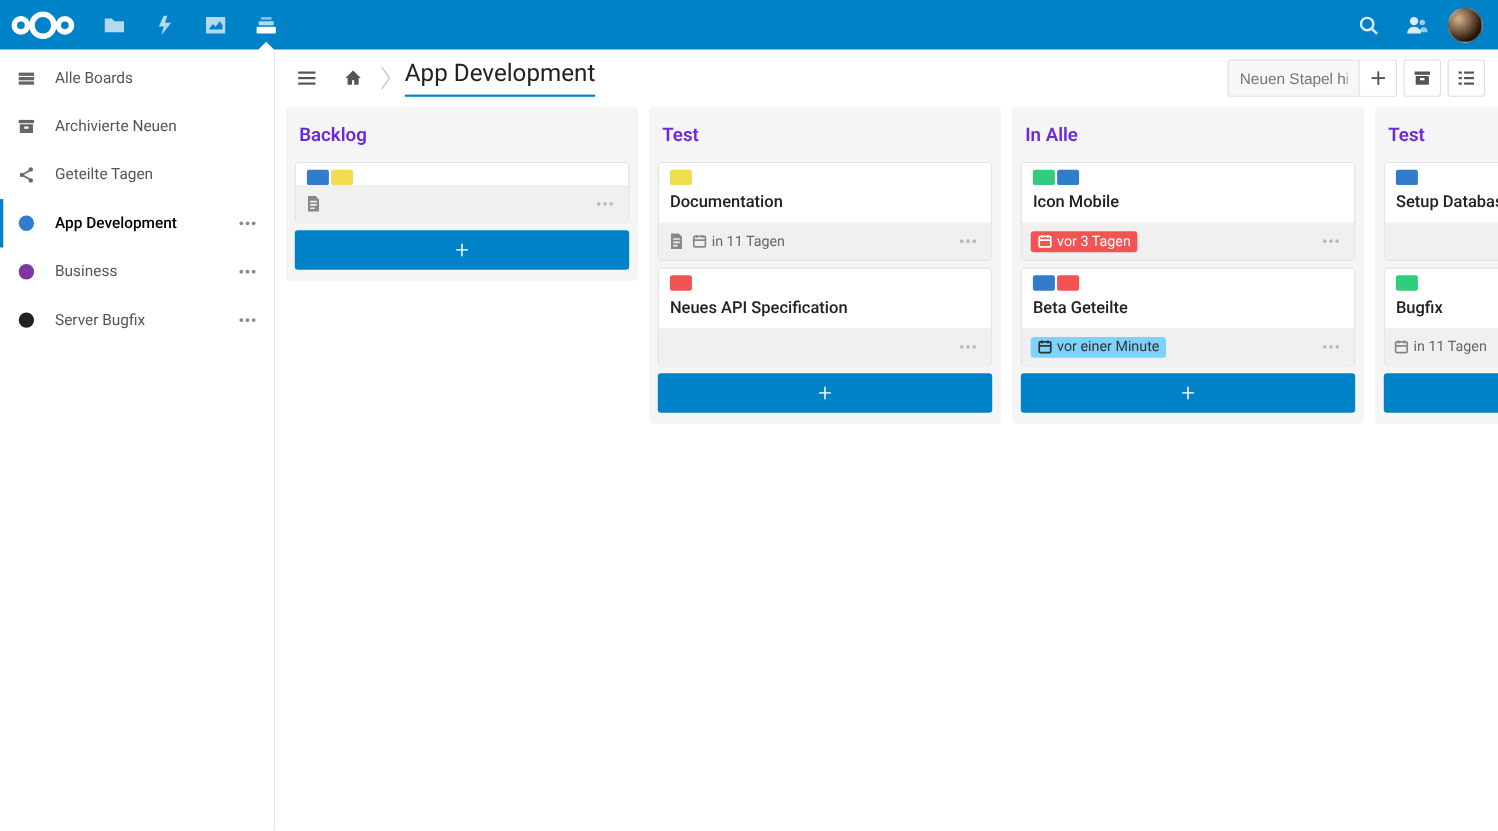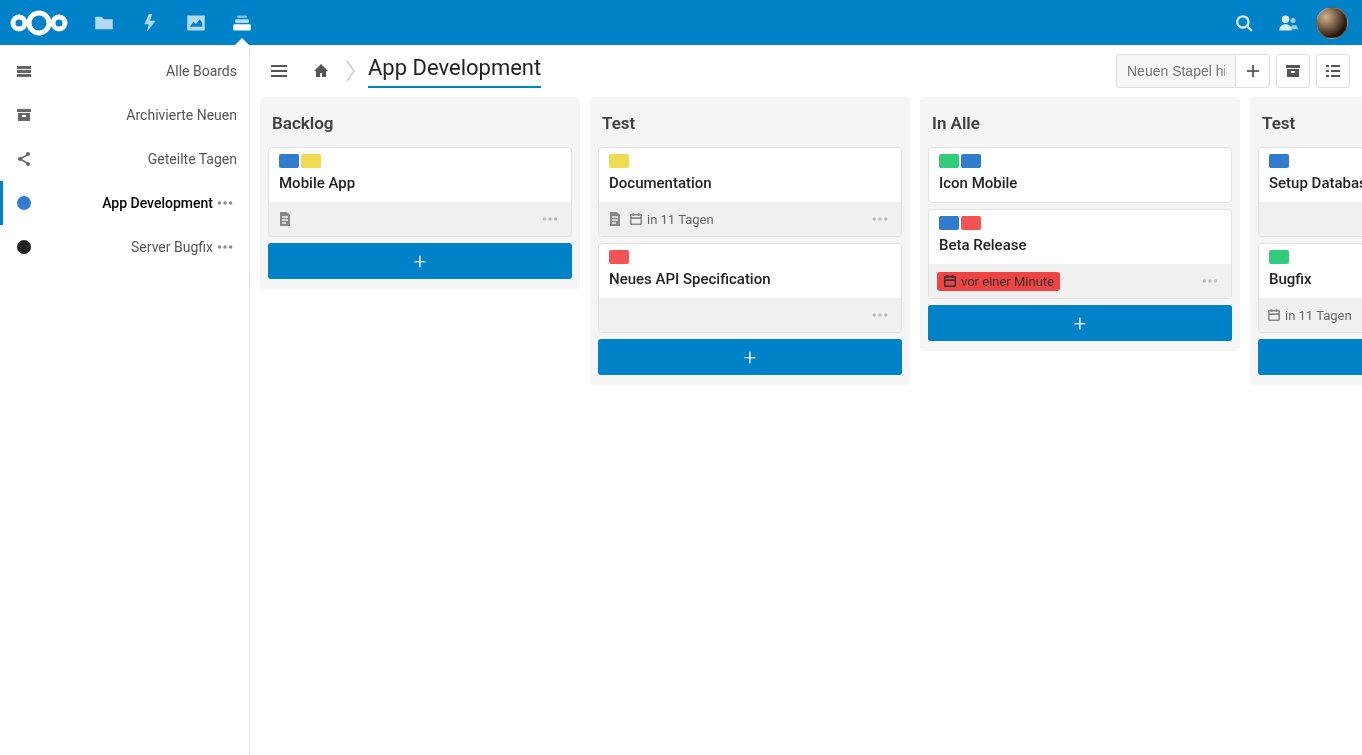--- a/index.html
+++ b/index.html
@@ -14,21 +14,21 @@
 .appnav-item { width: 44px; height: 45px; display: flex; align-items: center; justify-content: center; cursor: pointer; opacity: 0.7; position: relative; }
 .appnav-item.active { opacity: 1; }
 .appnav-item.active::after { content: ""; position: absolute; bottom: -1px; left: 50%; transform: translateX(-50%); width: 0; height: 0; border-left: 8px solid transparent; border-right: 8px solid transparent; border-bottom: 8px solid #fff; }
 .topbar-right { margin-left: auto; display: flex; align-items: center; gap: 4px; }
 .topbar-icon { width: 40px; height: 45px; display:flex; align-items:center; justify-content:center; opacity: 0.85; cursor:pointer; }
 .avatar { width: 32px; height: 32px; border-radius: 50%; background: radial-gradient(circle at 30% 30%, #d6b48a, #25150b 70%); cursor:pointer; margin: 0 6px 0 4px; border:1px solid rgba(255,255,255,0.3);}
 
 
 .wrapper { position: absolute; top: 45px; bottom: 0; left: 0; right: 0; display: flex; }
 .sidebar { width: 250px; border-right: 1px solid #e6e6e6; background: #fff; overflow-y: auto; padding-top: 4px; }
-.nav-item { display: flex; align-items: center; height: 44px; padding: 0 12px; cursor: pointer; position: relative; color: #555; text-align: right; }
+.nav-item { display: flex; align-items: center; height: 44px; padding: 0 12px; cursor: pointer; position: relative; color: #555; }
 .nav-item.active { color: #000; font-weight: 500; }
 .nav-item.active::before { content:""; position:absolute; left:0; top:0; bottom:0; width:3px; background:#0082c9; }
 .nav-icon { width: 24px; display:flex; align-items:center; justify-content:center; margin-right: 14px; color: #666; }
 .nav-label { flex: 1; white-space: nowrap; overflow:hidden; text-overflow:ellipsis; }
 .nav-actions { width: 24px; height: 24px; display:flex; align-items:center; justify-content:center; color:#888; cursor:pointer; }
 .color-dot { width: 14px; height: 14px; border-radius: 50%; }
 
 
 .content { flex: 1; display:flex; flex-direction:column; overflow:hidden; background:#fff; }
 .controls { height: 52px; display:flex; align-items:center; padding: 0 12px; gap: 8px; border-bottom: 0; }
@@ -37,21 +37,21 @@
 .controls-right { margin-left:auto; display:flex; align-items:center; gap: 6px; }
 .new-stack { display:flex; align-items:center; height: 34px; border:1px solid #ddd; border-radius:3px; overflow:hidden; background:#f7f7f7; }
 .new-stack input { border:0; background:transparent; padding: 0 10px; font-size: 14px; width: 118px; outline:none; color:#555;}
 .new-stack button { width:34px; height:34px; border:0; border-left:1px solid #ddd; background:#fff; cursor:pointer; display:flex; align-items:center; justify-content:center; }
 .icon-btn { width:34px; height:34px; border:1px solid #ddd; background:#fff; border-radius:3px; display:flex; align-items:center; justify-content:center; cursor:pointer; color:#555;}
 .ctrl-left-btn { width:34px; height:34px; display:flex; align-items:center; justify-content:center; cursor:pointer; color:#555; }
 
 
 .board { flex:1; overflow-x:auto; overflow-y:hidden; padding: 0 10px 10px 10px; display:flex; gap: 10px; align-items:flex-start; }
 .stack { width: 320px; flex-shrink:0; background:#f5f5f5; border-radius:4px; padding: 8px 8px 10px 8px; }
-.stack-title { font-size: 17px; font-weight:600; color:#404040; padding: 8px 4px 14px 4px; }
+.stack-title { font-size: 17px; font-weight:600; color:#6d28d9; padding: 8px 4px 14px 4px; }
 .card { background:#fff; border:1px solid #e2e2e2; border-radius:4px; margin-bottom: 6px; overflow:hidden; cursor:pointer;}
 .card-tags { display:flex; gap:2px; padding: 6px 10px 0 10px; }
 .tag { width:20px; height:14px; border-radius:2px; }
 .card-title { padding: 6px 10px 10px 10px; font-size: 15px; font-weight:500; color:#222;}
 .card-footer { background:#f0f0f0; padding: 6px 8px; display:flex; align-items:center; gap:6px; min-height:34px;}
 .card-footer .spacer { flex:1;}
 .due-badge { display:inline-flex; align-items:center; gap:4px; padding: 2px 6px; border-radius:3px; font-size:13px; color:#333;}
 .due-plain { color:#666; font-size:13px; display:inline-flex; align-items:center; gap:4px;}
 .more-dots { color:#bbb; cursor:pointer; padding: 0 4px;}
 .add-card { height: 36px; background:#0082c9; color:#fff; border-radius:3px; display:flex; align-items:center; justify-content:center; margin-top:4px; cursor:pointer; font-size:22px; font-weight:300;}
@@ -156,20 +156,33 @@
         <span class="nav-actions">
           <svg width="18" height="18" viewBox="0 0 16 16" fill="currentColor">
             <circle cx="3" cy="8" r="1.5"></circle>
             <circle cx="8" cy="8" r="1.5"></circle>
             <circle cx="13" cy="8" r="1.5"></circle>
           </svg>
         </span>
       </div>
       <div class="nav-item">
         <span class="nav-icon">
+          <span class="color-dot" style="background:#7b36a2"></span>
+        </span>
+        <span class="nav-label">Business</span>
+        <span class="nav-actions">
+          <svg width="18" height="18" viewBox="0 0 16 16" fill="currentColor">
+            <circle cx="3" cy="8" r="1.5"></circle>
+            <circle cx="8" cy="8" r="1.5"></circle>
+            <circle cx="13" cy="8" r="1.5"></circle>
+          </svg>
+        </span>
+      </div>
+      <div class="nav-item">
+        <span class="nav-icon">
           <span class="color-dot" style="background:#222222"></span>
         </span>
         <span class="nav-label">Server Bugfix</span>
         <span class="nav-actions">
           <svg width="18" height="18" viewBox="0 0 16 16" fill="currentColor">
             <circle cx="3" cy="8" r="1.5"></circle>
             <circle cx="8" cy="8" r="1.5"></circle>
             <circle cx="13" cy="8" r="1.5"></circle>
           </svg>
         </span>
@@ -225,21 +238,20 @@
     </div>
 
     <div class="board" id="board">
         <div class="stack">
           <div class="stack-title">Backlog</div>
           <div class="card">
             <div class="card-tags">
               <span class="tag" style="background: rgb(49, 124, 204);"></span>
               <span class="tag" style="background: rgb(241, 219, 80);"></span>
             </div>
-            <div class="card-title">Mobile App</div>
             <div class="card-footer">
               <span class="footer-icon">
                 <svg width="16" height="16" viewBox="0 0 16 16" fill="#888">
                   <path d="M3 1h7l3 3v11H3z"></path>
                   <path d="M5 6h6M5 9h6M5 12h4" stroke="#f0f0f0" stroke-width="1.5"></path>
                 </svg>
               </span>
               <span class="spacer"></span>
               <span class="more-dots">
                 <svg width="18" height="18" viewBox="0 0 16 16" fill="currentColor">
@@ -306,29 +318,50 @@
           <div class="add-card">+</div>
         </div>
         <div class="stack">
           <div class="stack-title">In Alle</div>
           <div class="card">
             <div class="card-tags">
               <span class="tag" style="background: rgb(49, 204, 124);"></span>
               <span class="tag" style="background: rgb(49, 124, 204);"></span>
             </div>
             <div class="card-title">Icon Mobile</div>
+            <div class="card-footer">
+              <span class="due-badge" style="background: rgb(244, 83, 83); color: rgb(255, 255, 255);">
+                <span style="display: inline-flex; color: rgb(255, 255, 255);">
+                  <svg width="14" height="14" viewBox="0 0 16 16" fill="currentColor">
+                    <rect x="2" y="3" width="12" height="11" rx="1" fill="none" stroke="currentColor" stroke-width="1.8"></rect>
+                    <line x1="2" y1="7" x2="14" y2="7" stroke="currentColor" stroke-width="1.8"></line>
+                    <line x1="5" y1="1.5" x2="5" y2="4.5" stroke="currentColor" stroke-width="1.8"></line>
+                    <line x1="11" y1="1.5" x2="11" y2="4.5" stroke="currentColor" stroke-width="1.8"></line>
+                  </svg>
+                </span>
+                <span>vor 3 Tagen</span>
+              </span>
+              <span class="spacer"></span>
+              <span class="more-dots">
+                <svg width="18" height="18" viewBox="0 0 16 16" fill="currentColor">
+                  <circle cx="3" cy="8" r="1.5"></circle>
+                  <circle cx="8" cy="8" r="1.5"></circle>
+                  <circle cx="13" cy="8" r="1.5"></circle>
+                </svg>
+              </span>
+            </div>
           </div>
           <div class="card">
             <div class="card-tags">
               <span class="tag" style="background: rgb(49, 124, 204);"></span>
               <span class="tag" style="background: rgb(244, 83, 83);"></span>
             </div>
-            <div class="card-title">Beta Release</div>
-            <div class="card-footer">
-              <span class="due-badge" style="background: #ef4444; color: rgb(51, 51, 51);">
+            <div class="card-title">Beta Geteilte</div>
+            <div class="card-footer">
+              <span class="due-badge" style="background: #7dd3fc; color: rgb(51, 51, 51);">
                 <span style="display: inline-flex; color: rgb(51, 51, 51);">
                   <svg width="14" height="14" viewBox="0 0 16 16" fill="currentColor">
                     <rect x="2" y="3" width="12" height="11" rx="1" fill="none" stroke="currentColor" stroke-width="1.8"></rect>
                     <line x1="2" y1="7" x2="14" y2="7" stroke="currentColor" stroke-width="1.8"></line>
                     <line x1="5" y1="1.5" x2="5" y2="4.5" stroke="currentColor" stroke-width="1.8"></line>
                     <line x1="11" y1="1.5" x2="11" y2="4.5" stroke="currentColor" stroke-width="1.8"></line>
                   </svg>
                 </span>
                 <span>vor einer Minute</span>
               </span>

